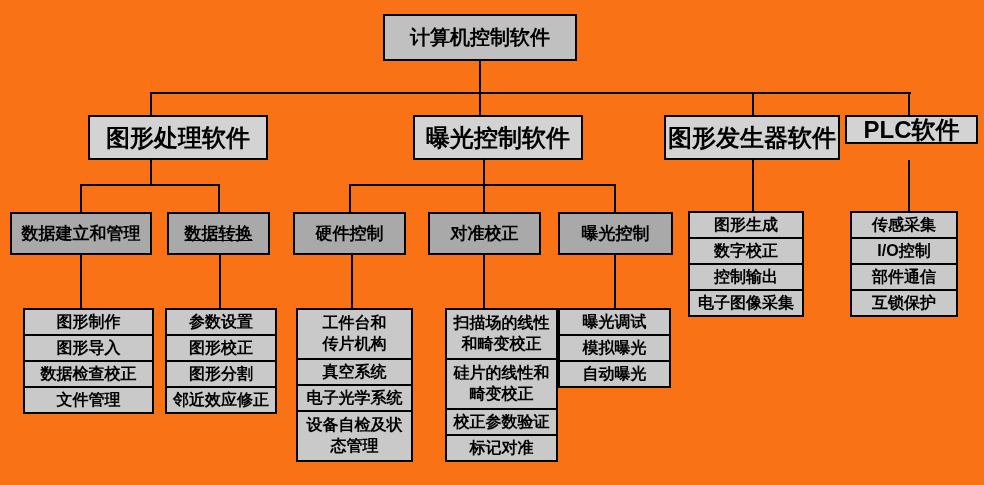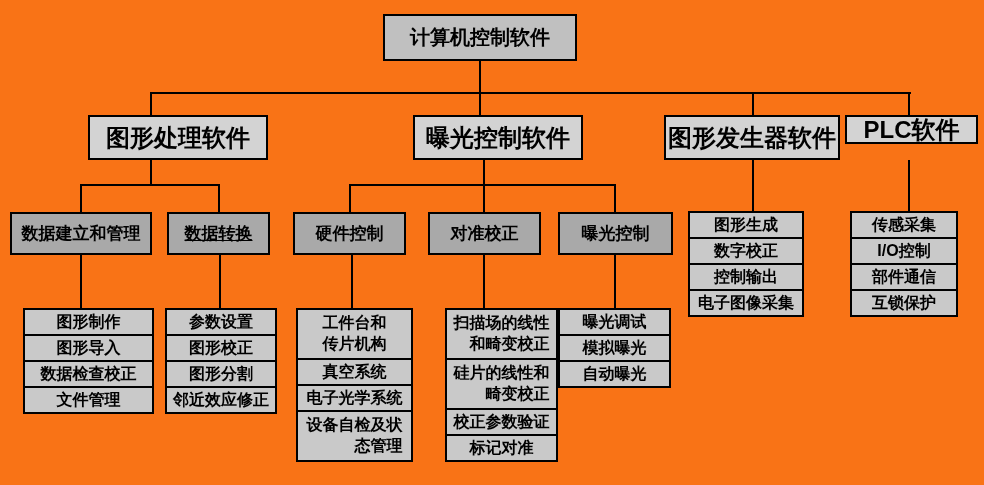--- a/index.html
+++ b/index.html
@@ -17,21 +17,21 @@
   .branch-node{background:#d3d3d3;font-size:24px;text-align:right;}
   .module-node{background:#a9a9a9;font-size:17px;}
   .leaf-list{position:absolute;box-sizing:border-box;}
   .leaf-item{
     position:relative;box-sizing:border-box;border:2px solid #000;background:#c9c9c9;
     display:flex;align-items:center;justify-content:center;text-align:center;
     font-size:16px;line-height:1.3;height:28px;margin-top:-2px;white-space:pre-line;
     padding:0 2px;
   }
   .leaf-item:first-child{margin-top:0;}
-  .leaf-item.tall{height:52px;text-align:right;}
+  .leaf-item.tall{height:52px;}
   .cv{position:absolute;width:2px;background:#000;}
   .ch{position:absolute;height:2px;background:#000;}
 
   
   #n-root{left:383px;top:14px;width:194px;height:47px;}
   #n-b1{left:88px;top:115px;width:180px;height:45px;}
   #n-b2{left:413px;top:115px;width:170px;height:45px;}
   #n-b3{left:664px;top:115px;width:176px;height:45px;}
   #n-b4{left:845px;top:115px;width:133px;height:29px;}
   #n-m1{left:10px;top:212px;width:142px;height:43px;}

